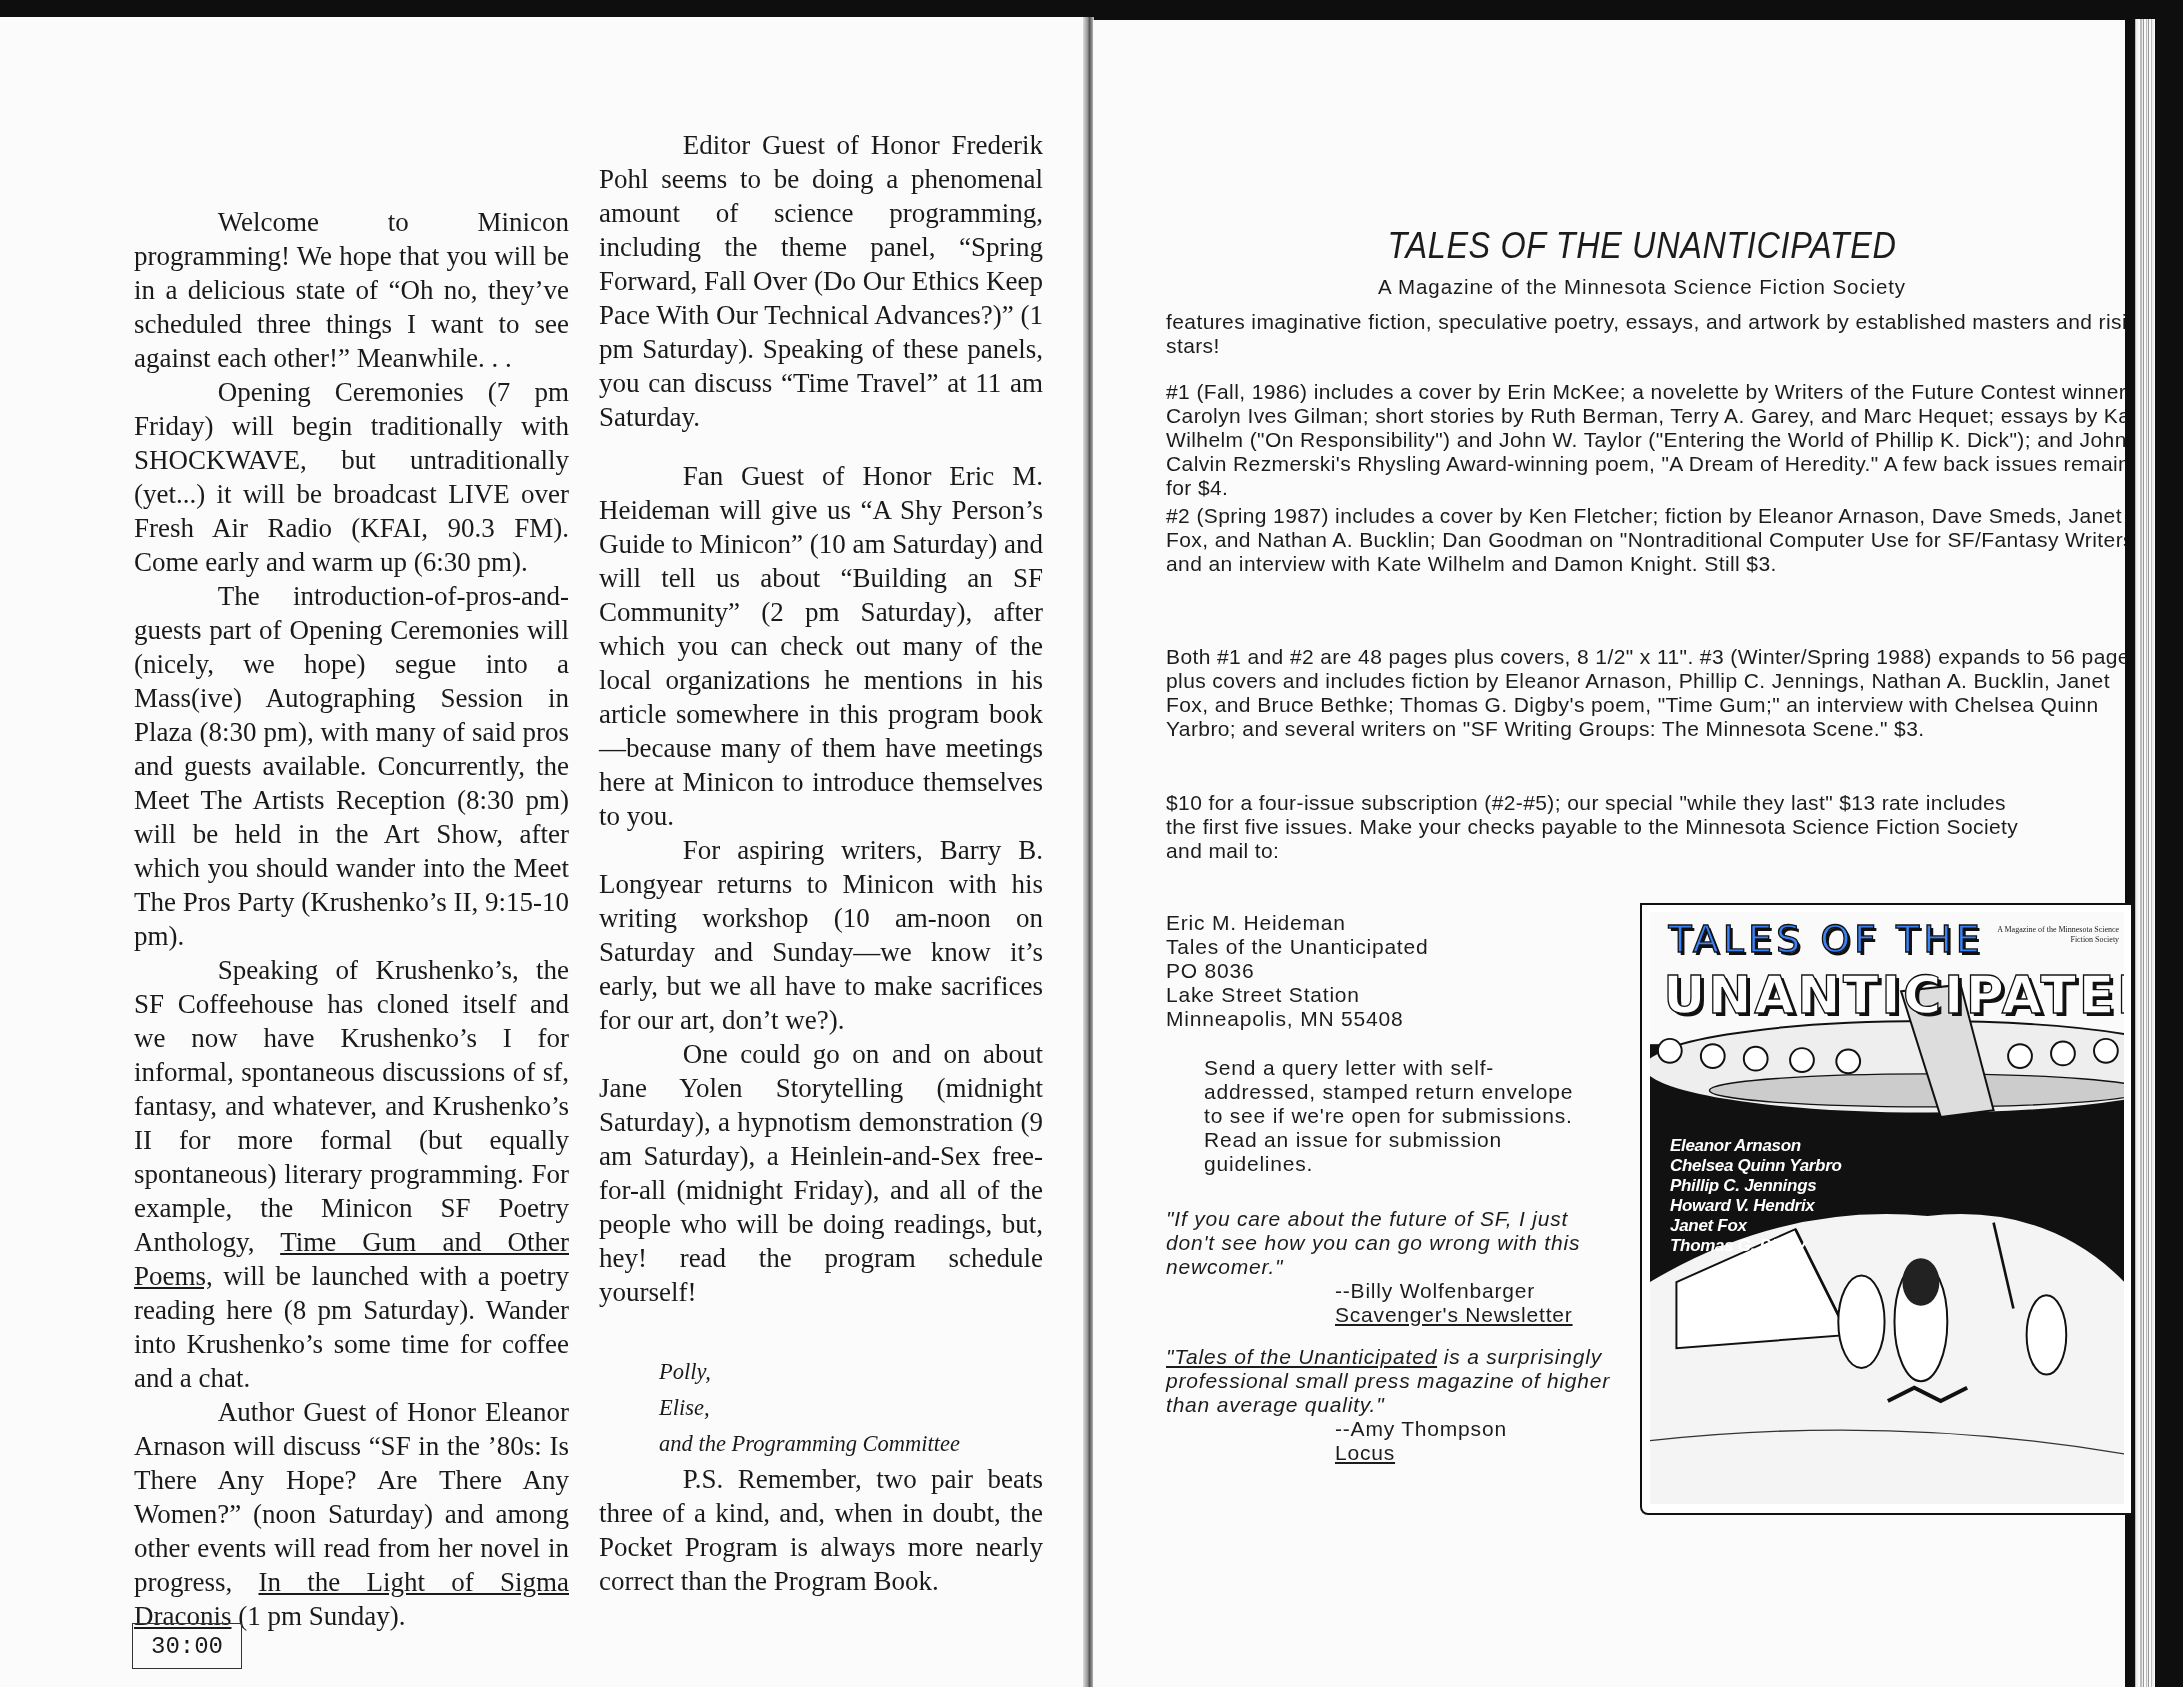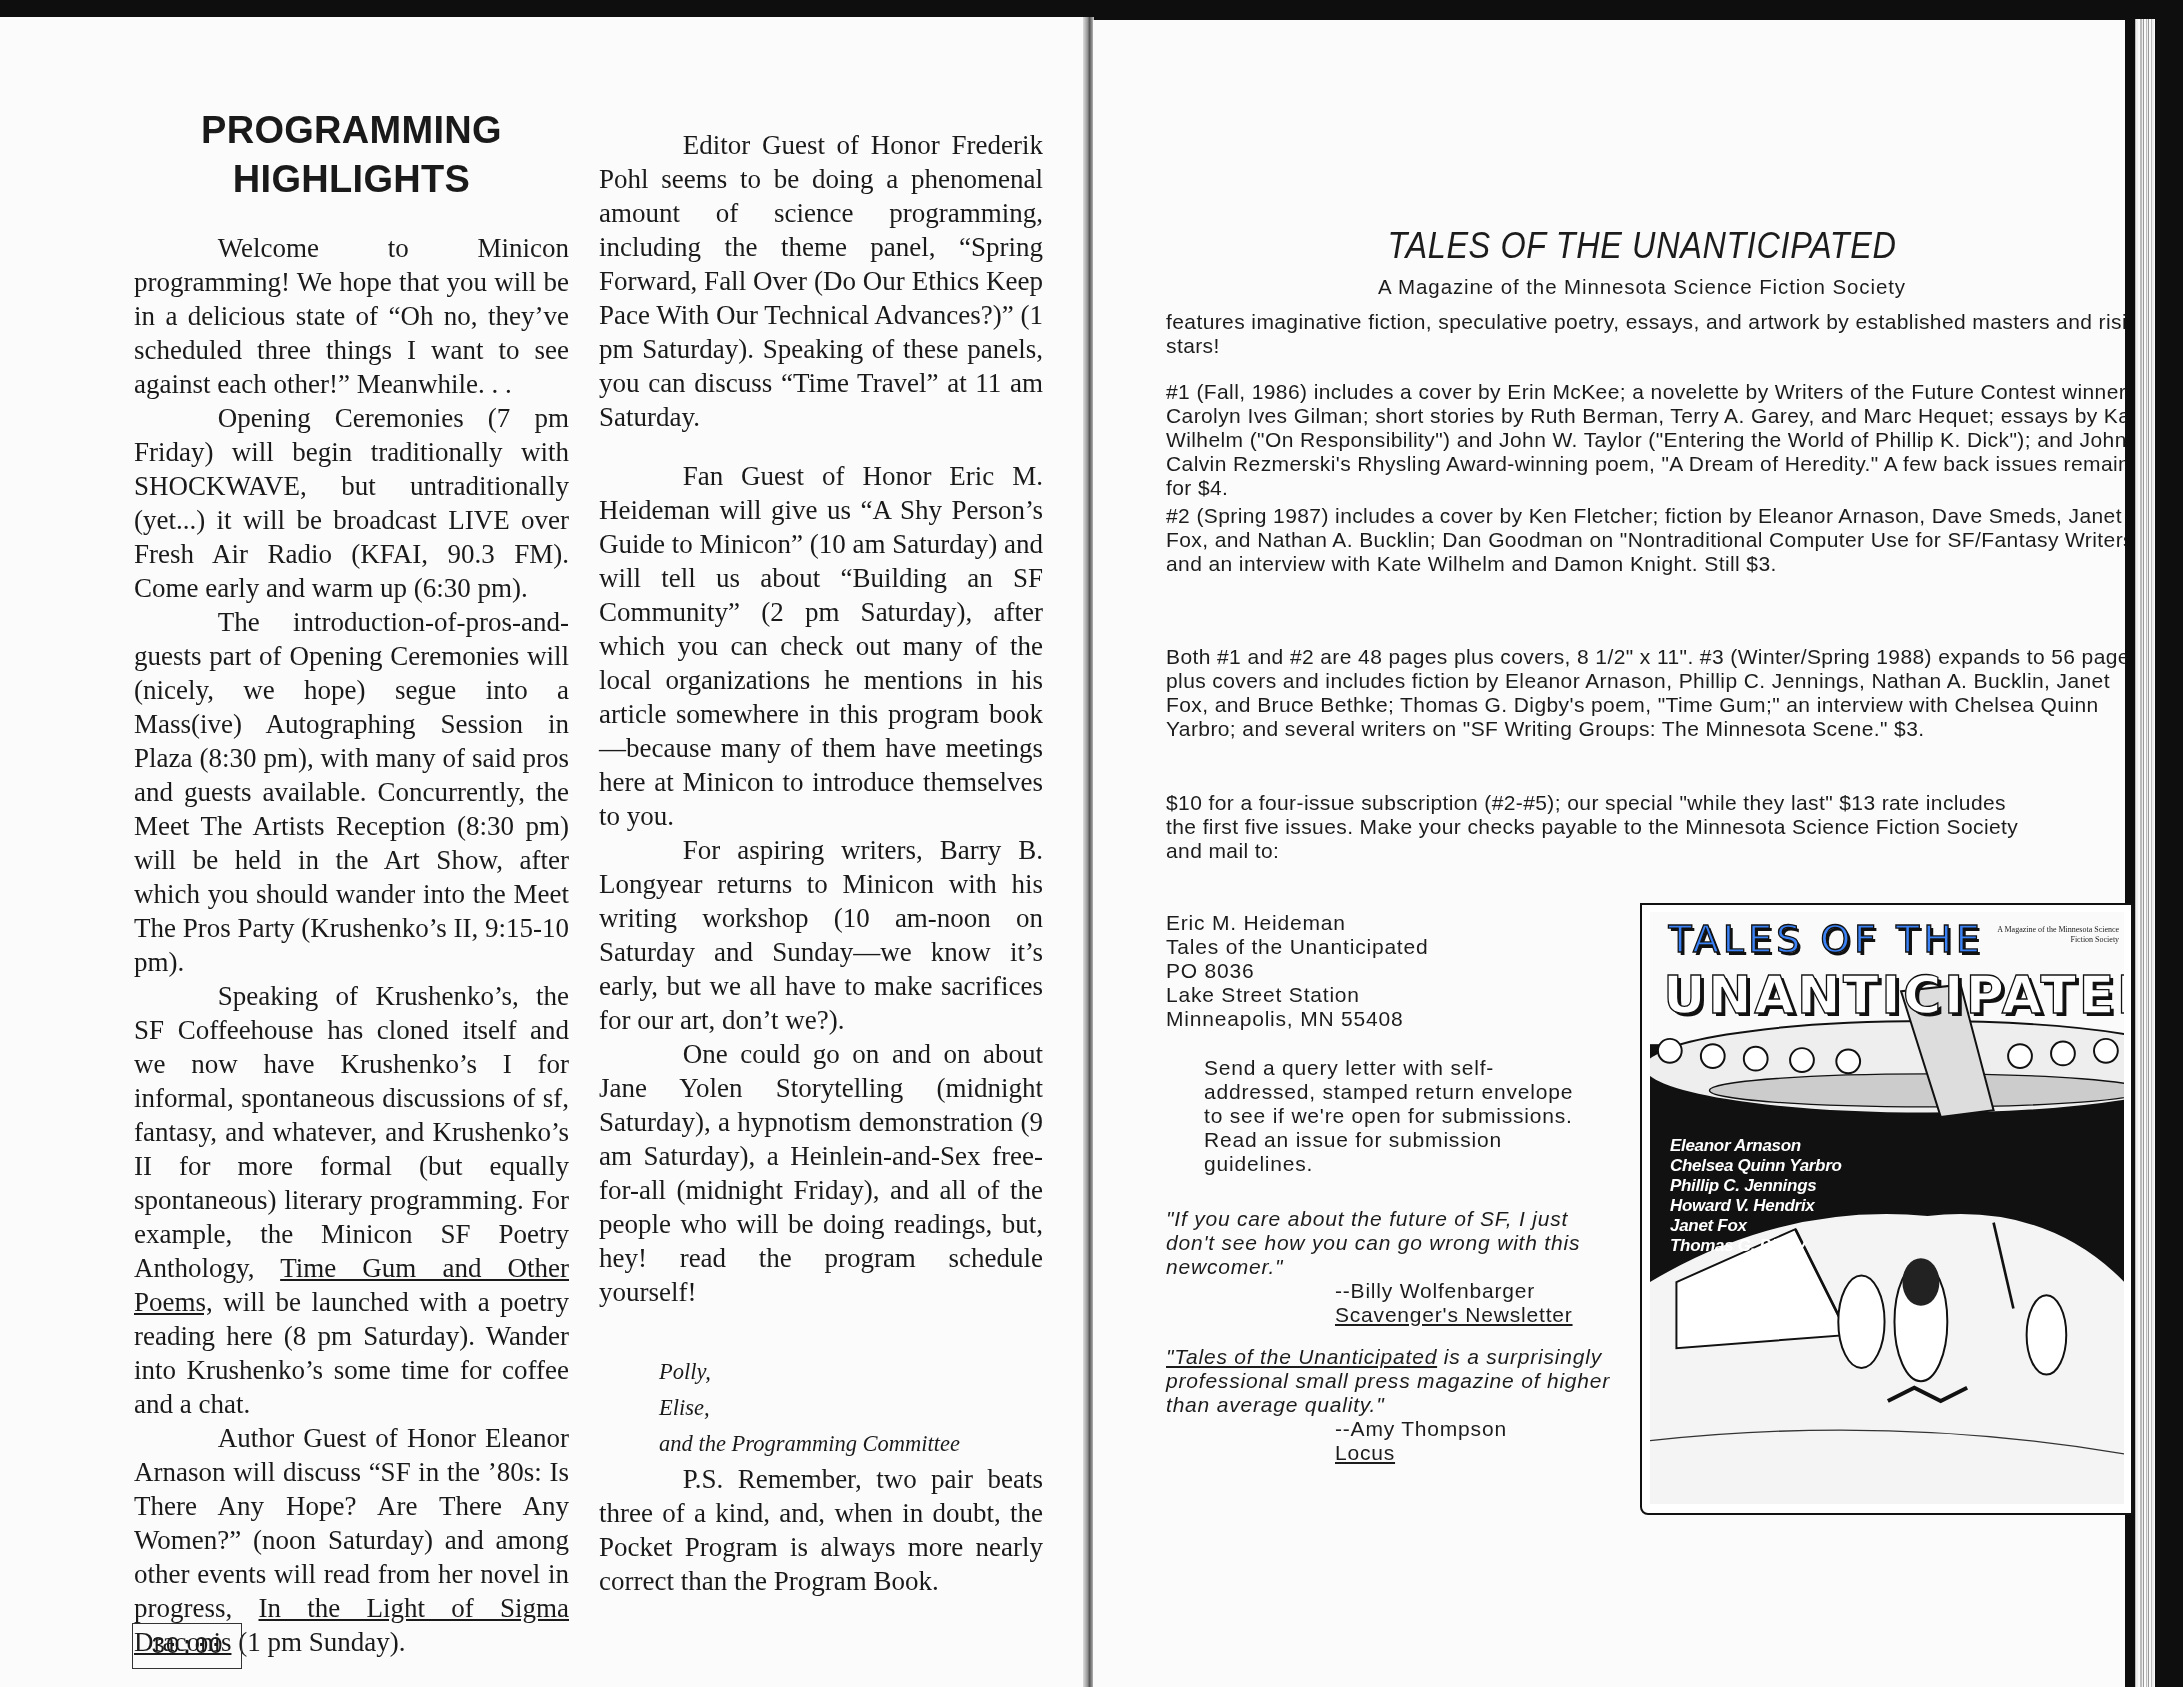--- a/index.html
+++ b/index.html
@@ -13,21 +13,21 @@
   #left-page { left: 0; top: 17px; width: 1090px; height: 1670px; }
   #right-page { left: 1093px; top: 20px; width: 1032px; height: 1667px; }
   .gutter { position: absolute; left: 1083px; top: 17px; width: 10.6px; height: 1670px;
     background: linear-gradient(90deg, #ddd, #999 40%, #555 60%, #ccc); }
   .edges { position: absolute; left: 2135px; top: 18.5px; width: 20px; height: 1669px;
     background: repeating-linear-gradient(90deg, #bbb 0 1.3px, #eee 1.3px 2.6px, #999 2.6px 3.3px, #fafafa 3.3px 5.3px); }
 
   
   .col { position: absolute; font-size: 27px; line-height: 34px; text-align: justify; }
   .col p { margin: 0; text-indent: 3.1em; }
-  #col1 { left: 134px; top: 214px; width: 435px; }
+  #col1 { left: 134px; top: 188px; width: 435px; }
   #col2 { left: 599px; top: 71px; width: 444px; margin-top: 40px; }
   .heading { font-family: "Liberation Sans", sans-serif; font-weight: bold; font-size: 38px;
     line-height: 49px; text-align: center; position: absolute; left: 134px; width: 435px; top: 89px; letter-spacing: 0.3px; }
   .heading div { display: block; }
   .gap { height: 25px; }
   .u { text-decoration: underline; }
   .signoff { margin: 45px 0 0 60px; font-style: italic; font-size: 22.5px; line-height: 36px; }
   .signoff div { display: block; }
   .ps { margin-top: 46px; }
   .pagenum { position: absolute; left: 132px; top: 1606px; width: 108px; height: 44px;
@@ -68,24 +68,20 @@
     font-family: "Liberation Serif", serif; font-size: 8px; line-height: 10.6px; color: #222; }
   .cover-authors { position: absolute; left: 20px; top: 224px; font-family: "Liberation Sans", sans-serif;
     font-weight: bold; font-style: italic; font-size: 17px; line-height: 20px; color: #fff; letter-spacing: -0.3px; }
   .cover-authors div { display: block; }
   .cover-art { position: absolute; left: 0; top: 0; width: 100%; height: 100%; }
 </style>
 </head>
 <body>
 
 <div class="page" id="left-page">
-  <div class="heading">
-    <div>PROGRAMMING</div>
-    <div>HIGHLIGHTS</div>
-  </div>
 
   <div class="col" id="col1">
     <p>Welcome to Minicon programming! We hope that you will be in a delicious state of “Oh no, they’ve scheduled three things I want to see against each other!” Meanwhile. . .</p>
     <p>Opening Ceremonies (7 pm Friday) will begin traditionally with SHOCKWAVE, but untraditionally (yet...) it will be broadcast LIVE over Fresh Air Radio (KFAI, 90.3 FM). Come early and warm up (6:30 pm).</p>
     <p>The introduction-of-pros-and-guests part of Opening Ceremonies will (nicely, we hope) segue into a Mass(ive) Autographing Session in Plaza (8:30 pm), with many of said pros and guests available. Concurrently, the Meet The Artists Reception (8:30 pm) will be held in the Art Show, after which you should wander into the Meet The Pros Party (Krushenko’s II, 9:15-10 pm).</p>
     <p><span>Speaking of Krushenko’s, the SF Coffeehouse has cloned itself and we now have Krushenko’s I for informal, spontaneous discussions of sf, fantasy, and whatever, and Krushenko’s II for more formal (but equally spontaneous) literary programming. For example, the Minicon SF Poetry Anthology, </span><span class="u">Time Gum and Other Poems,</span><span> will be launched with a poetry reading here (8 pm Saturday). Wander into Krushenko’s some time for coffee and a chat.</span></p>
     <p><span>Author Guest of Honor Eleanor Arnason will discuss “SF in the ’80s: Is There Any Hope? Are There Any Women?” (noon Saturday) and among other events will read from her novel in progress, </span><span class="u">In the Light of Sigma Draconis</span><span> (1 pm Sunday).</span></p>
   </div>
 
   <div class="col" id="col2">

